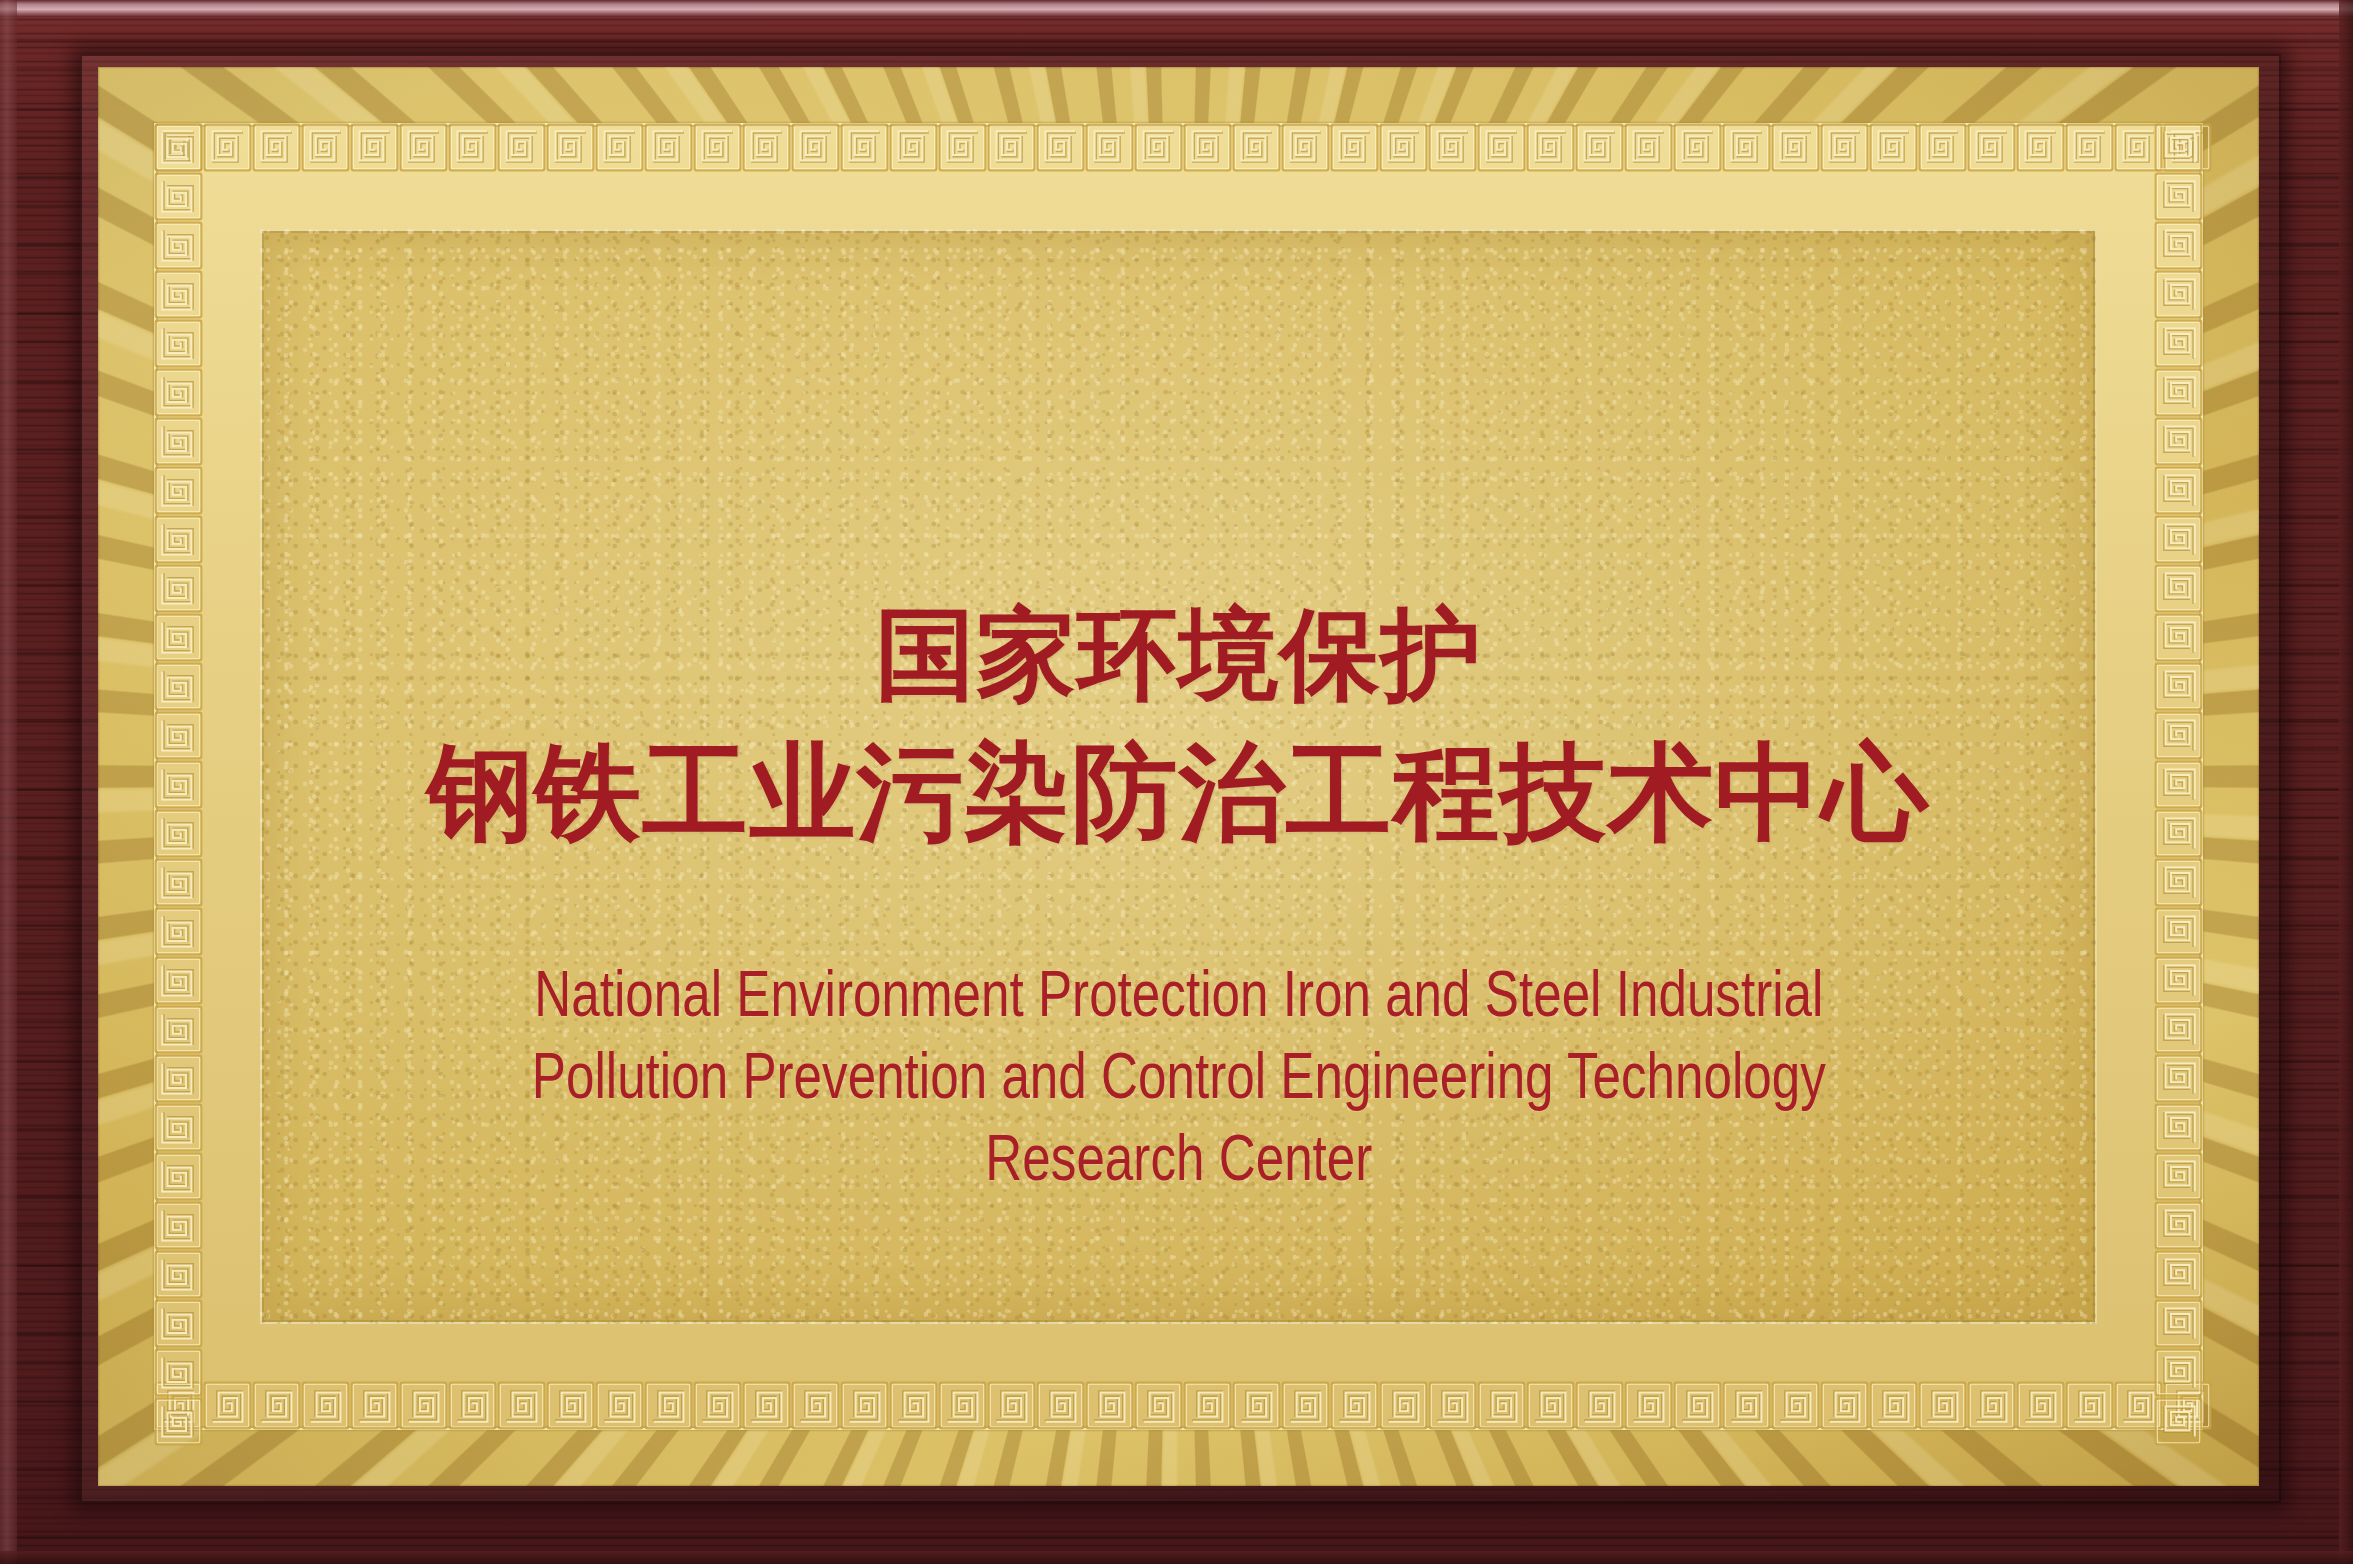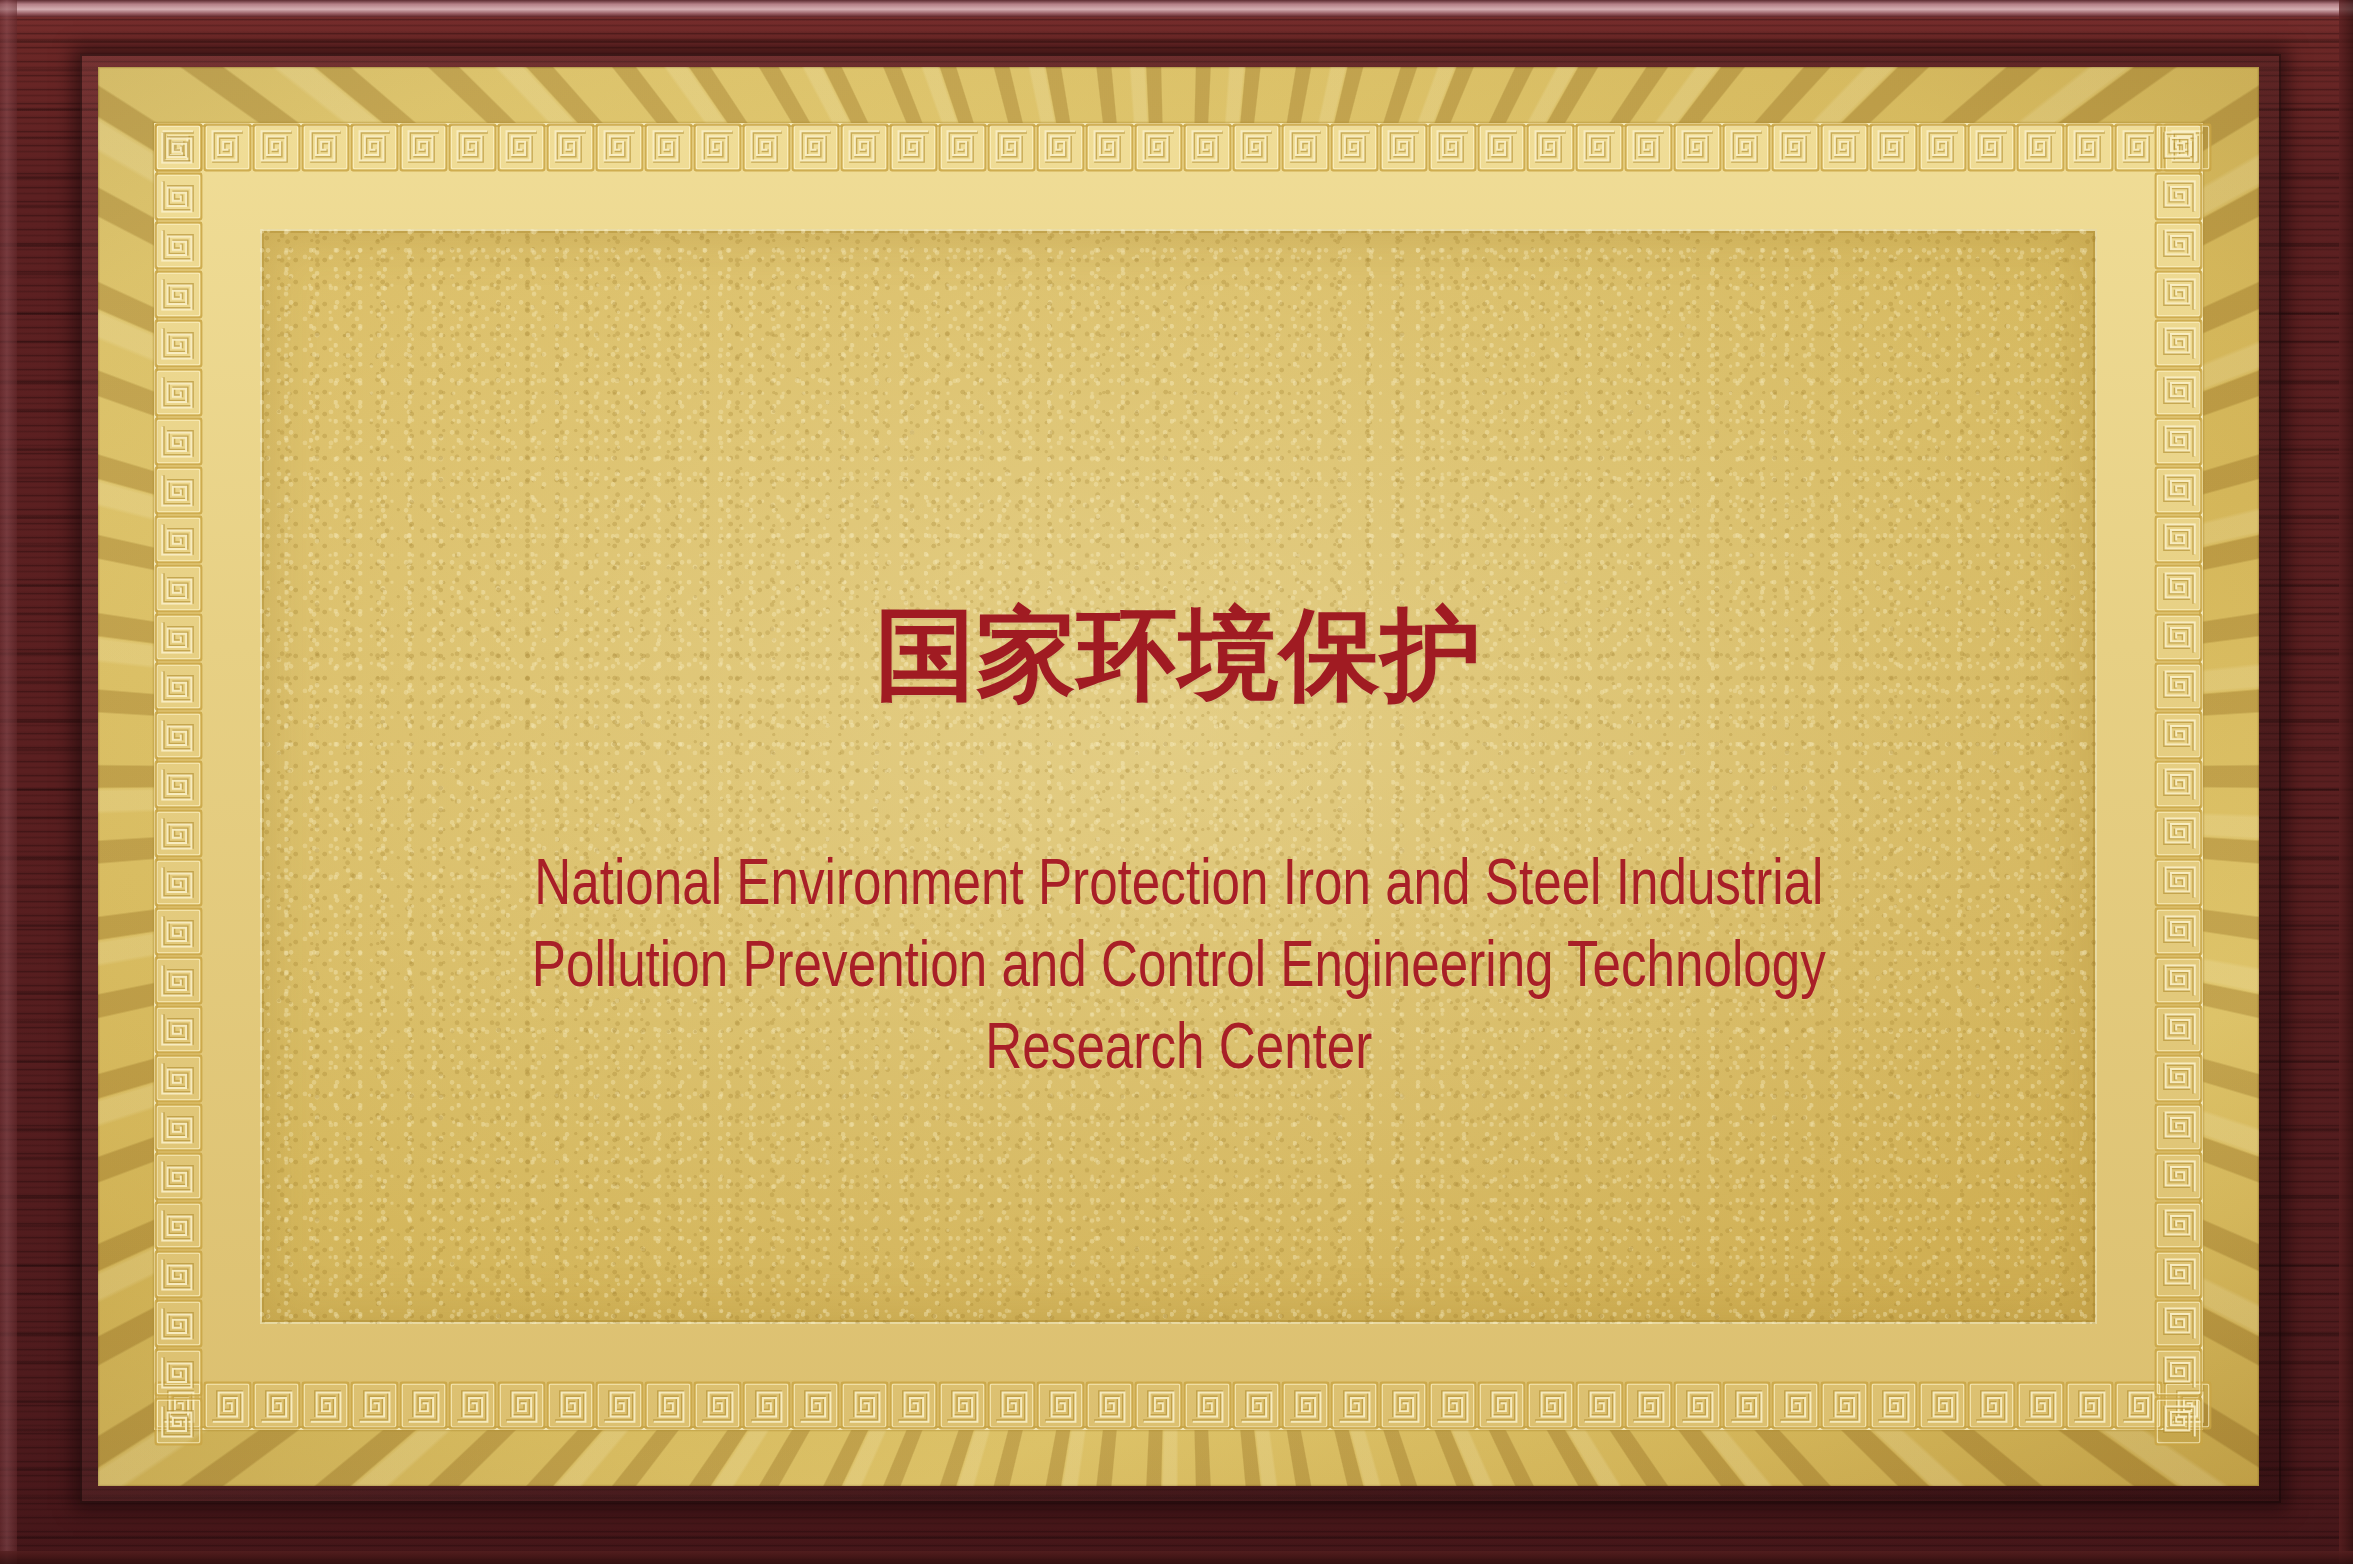--- a/index.html
+++ b/index.html
@@ -1324,20 +1324,21 @@
           </div>
         </div>
 
       <div class="meander-inner-cut">
         <div class="field-texture"></div>
 
         <div class="content">
 
           <div class="cn-line cn1">国家环境保护</div>
 
+          <div class="cn-line cn2">钢铁工业污染防治工程技术中心</div>
 
           <div class="en-block">
             <span class="en-line">National Environment Protection Iron and Steel Industrial</span>
             <span class="en-line">Pollution Prevention and Control Engineering Technology</span>
             <span class="en-line">Research Center</span>
           </div>
 
         </div>
       </div>
     </div>

